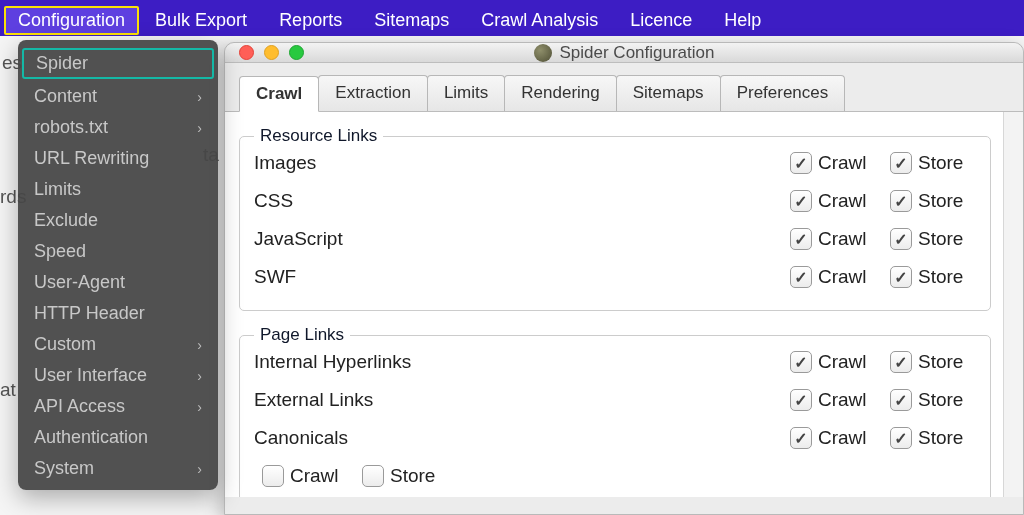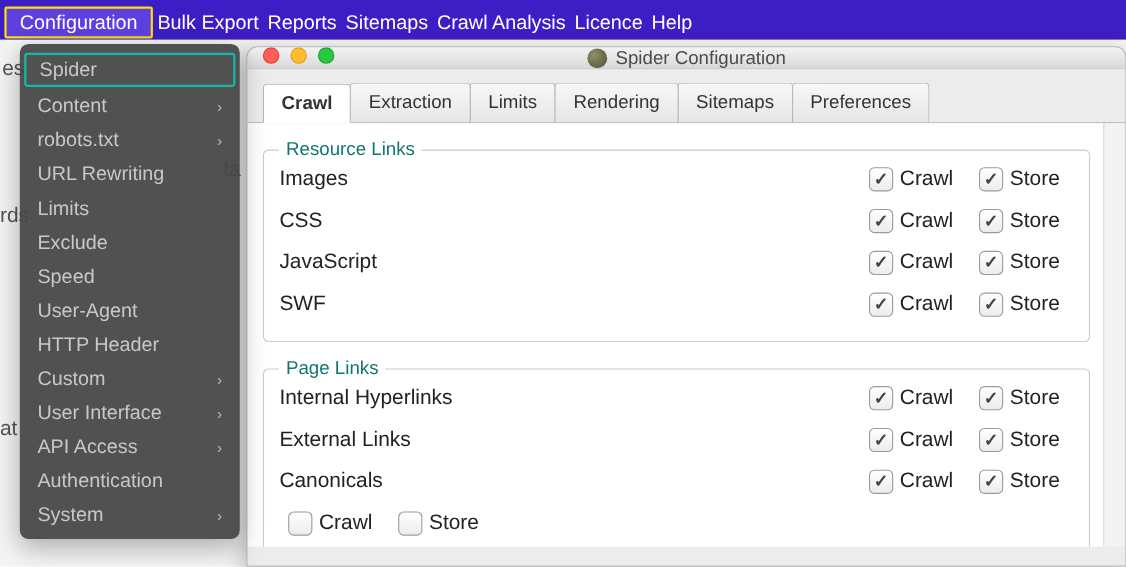--- a/index.html
+++ b/index.html
@@ -1,42 +1,42 @@
 <!DOCTYPE html>
 <html><head>
 <meta charset="utf-8">
 <style>
 *{box-sizing:border-box;margin:0;padding:0;font-family:-apple-system,BlinkMacSystemFont,"Segoe UI",Arial,sans-serif}
 html,body{width:1024px;height:515px;overflow:hidden;background:#fff}
 .menubar{background:#3d1dc4;height:40px;display:flex;align-items:center;padding:0 4px;color:#fff;font-size:18px}
-.menubar .mitem{padding:4px 4px;cursor:default}
+.menubar .mitem{padding:4px 16px;cursor:default}
 .menubar .mitem.active{background:#5e3fe0;border:2px solid #fbe106;padding:2px 12px;border-radius:2px}
 .underlay{position:absolute;top:36px;left:0;right:0;bottom:0;background:#f5f5f5}
 .underlay .frag{position:absolute;color:#555;font-size:19px}
 .submenu{position:absolute;top:40px;left:18px;width:200px;background:rgba(70,70,70,.94);border-radius:8px;padding:6px 0;box-shadow:0 8px 24px rgba(0,0,0,.3);z-index:10}
 .submenu .sitem{display:flex;justify-content:space-between;align-items:center;padding:5px 16px;color:#c8c8c8;font-size:18px;cursor:default}
 .submenu .sitem.hl{border:2px solid #14b8a6;border-radius:3px;margin:2px 4px;padding:3px 12px}
 .submenu .chev{color:#bbb;font-size:14px}
 .dialog{position:absolute;top:42px;left:224px;right:0;bottom:0;background:#ececec;border:1px solid #b9b9b9;border-top-left-radius:10px;border-top-right-radius:10px;box-shadow:-3px 5px 18px rgba(0,0,0,.25);z-index:5;overflow:hidden}
-.titlebar{height:20px;background:linear-gradient(#f3f3f3,#d9d9d9);border-bottom:1px solid #bdbdbd;display:flex;align-items:flex-start;position:relative;border-top-left-radius:10px;border-top-right-radius:10px}
+.titlebar{height:20px;background:linear-gradient(#f3f3f3,#d9d9d9);border-bottom:1px solid #bdbdbd;display:flex;align-items:center;position:relative;border-top-left-radius:10px;border-top-right-radius:10px}
 .traffic{display:flex;gap:10px;padding-left:14px}
 .tl{width:15px;height:15px;border-radius:50%}
 .tl.r{background:#ff5f57;border:1px solid #e34239}
 .tl.y{background:#ffbd2e;border:1px solid #e0a022}
 .tl.g{background:#28c940;border:1px solid #1fa532}
 .dtitle{position:absolute;left:0;right:0;text-align:center;font-size:17px;color:#4b4b4b;font-weight:500;display:flex;align-items:center;justify-content:center;gap:8px}
 .dicon{display:inline-block;width:18px;height:18px;border-radius:50%;background:radial-gradient(circle at 35% 35%,#8f8f6b,#4e4e34)}
 .tabbar{display:flex;padding:12px 14px 0 14px;gap:0;border-bottom:1px solid #bcbcbc;background:#ececec}
 .tab{padding:7px 16px;font-size:17px;color:#333;border:1px solid #b7b7b7;border-bottom:none;background:linear-gradient(#f7f7f7,#e6e6e6);margin-right:-1px;cursor:default;border-radius:4px 4px 0 0}
 .tab.active{background:#fff;font-weight:600;border-bottom:1px solid #fff;position:relative;top:1px}
 .dbody{display:flex;height:calc(100% - 86px)}
 .scrollgutter{width:20px;background:#f3f3f3;border-left:1px solid #d7d7d7}
 .content{flex:1;background:#fff;padding:10px 4px 4px 10px;overflow:hidden}
 fieldset{border:1px solid #ccc;border-radius:5px;margin:4px 8px 14px 4px;padding:6px 8px 6px 14px}
-legend{font-size:17px;color:#0f766e;padding:0 6px}
+legend{font-size:17px;color:#0f172a;padding:0 6px}
 .row{display:flex;align-items:flex-start;height:38px;font-size:19px;color:#222}
 .row .lbl{flex:1}
 .opt{display:flex;align-items:center;gap:6px;margin-left:8px;width:92px}
 .cb{width:22px;height:22px;border:1px solid #9a9a9a;border-radius:5px;background:linear-gradient(#fff,#ececec);display:flex;align-items:center;justify-content:center;font-size:16px;color:#444;font-weight:700}
 .cb.on::before{content:"✓"}
 </style>
 </head>
 <body>
 
 <div class="menubar" id="menubar">

